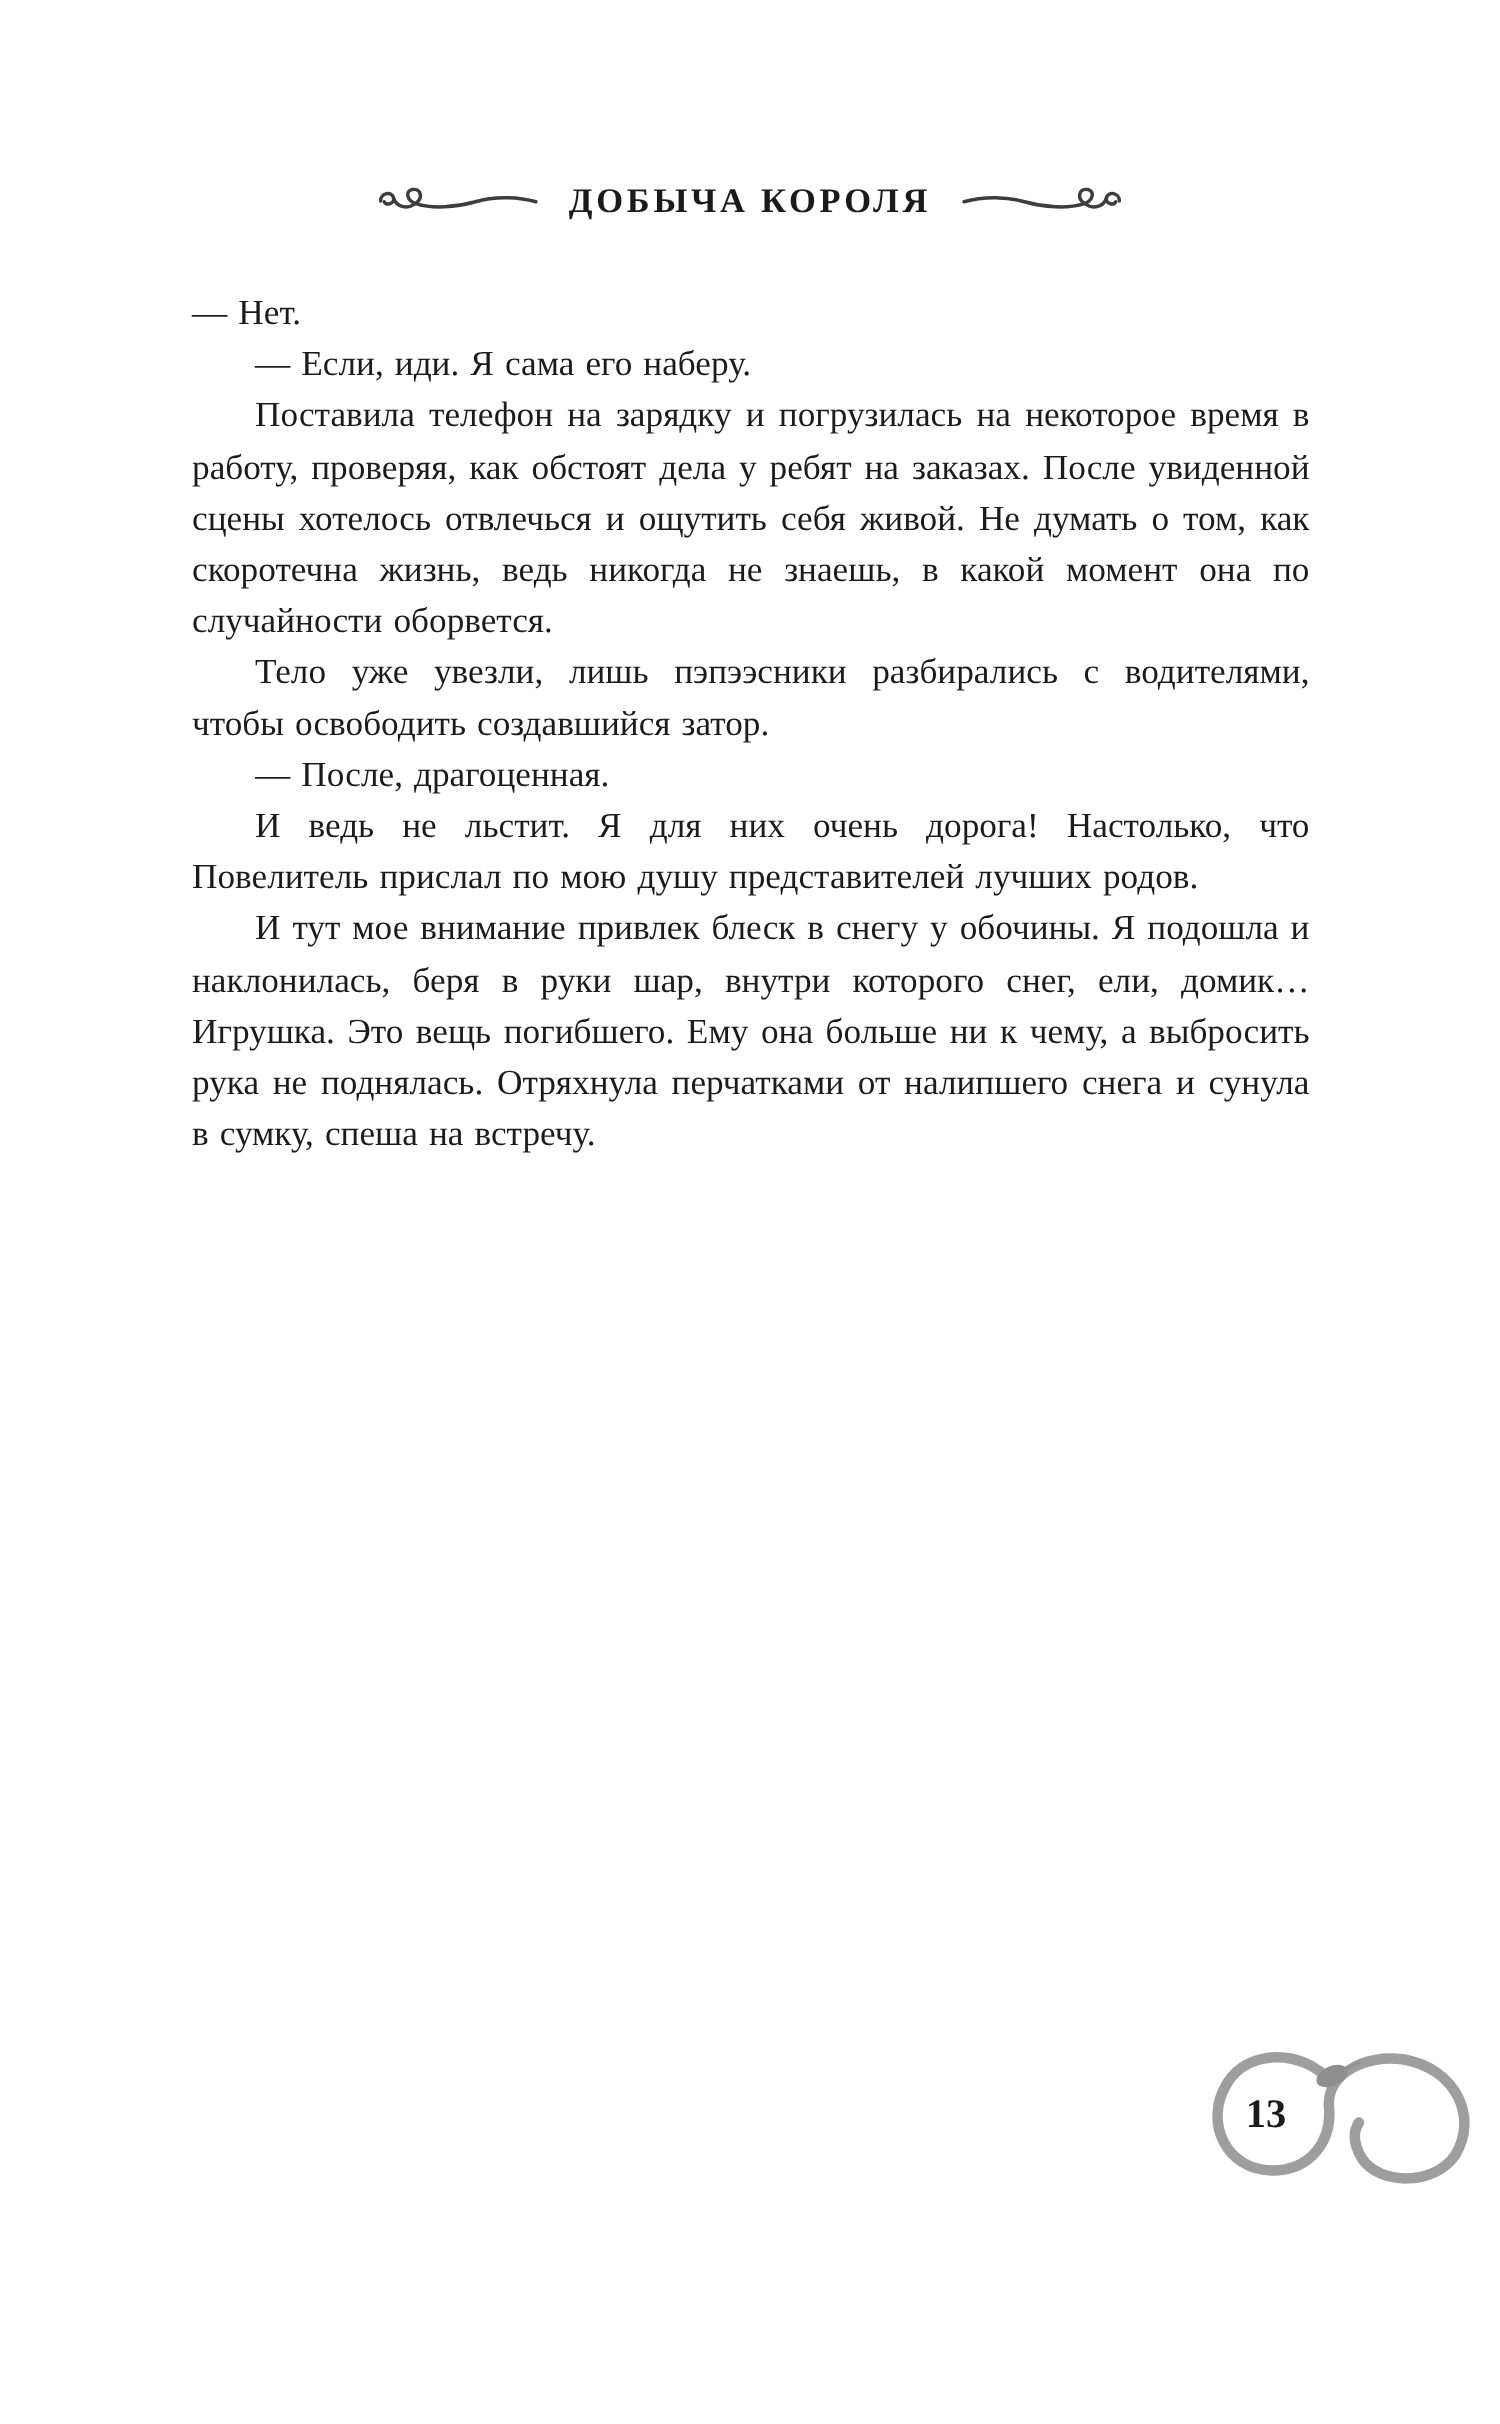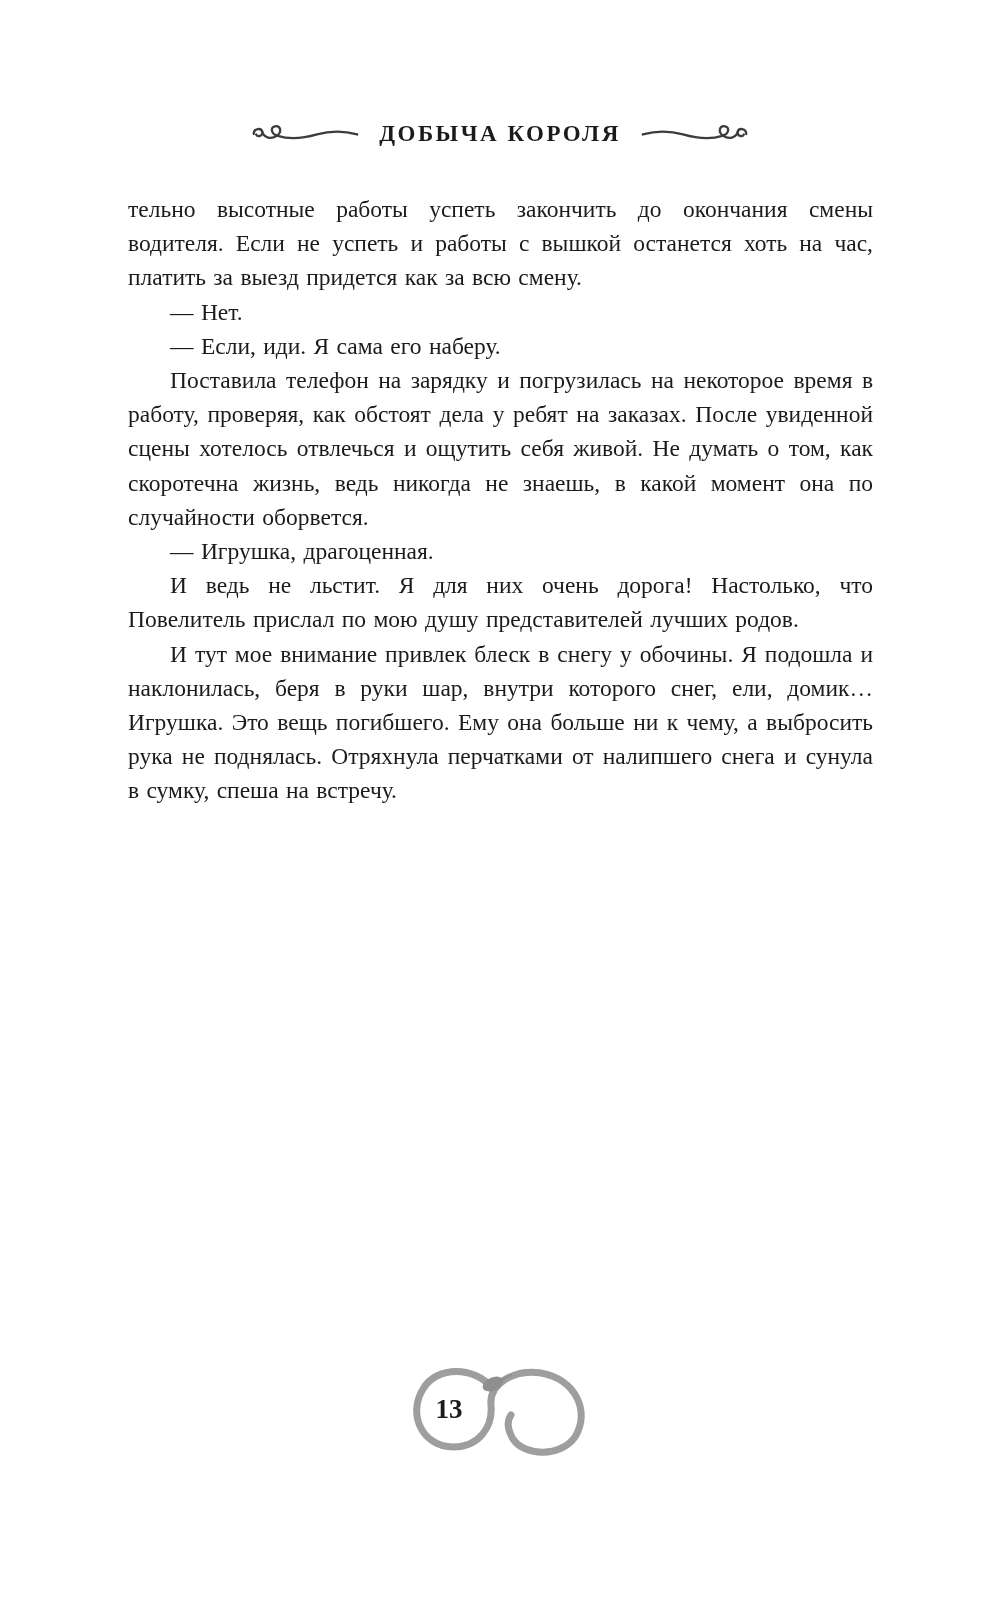--- a/index.html
+++ b/index.html
@@ -56,21 +56,21 @@
   
   .text-block p:first-child { text-indent: 0; }
 
   
   .page-footer {
     position: absolute;
     top: 1348px;
     left: 0;
     width: 100%;
     display: flex;
-    justify-content: center;
+    justify-content: flex-end;
   }
   .ornament-wrap {
     position: relative;
     width: 210px;
     height: 122px;
   }
   .page-number {
     position: absolute;
     left: 36px;
     top: 46px;
@@ -98,25 +98,25 @@
     <svg class="flourish mirrored" width="115" height="32" viewBox="0 0 120 32" aria-hidden="true">
       <g fill="none" stroke="#3d3d3d" stroke-width="2.4" stroke-linecap="round">
         <path d="M6,16 C6,10 14,9 15,14 C15.6,18 10,19.5 8.5,16.5"></path>
         <path d="M15,14 C17,20 24,22 30,18 C36,14 34,7 28,8 C23,9 24,16 31,18 C42,21.5 58,20.5 72,16.5 C84,13 100,12.5 114,16.5"></path>
       </g>
     </svg>
   </span>
 </header>
 
 <main class="text-block">
-  <p>тельно высотные работы успеть закончить до окончания смены водителя. Если не успеть и работы с вышкой останется хоть на час, платить за выезд придется как за всю смену.</p>
   <p>— Нет.</p>
   <p>— Если, иди. Я сама его наберу.</p>
   <p>Поставила телефон на зарядку и погрузилась на некоторое время в работу, проверяя, как обстоят дела у ребят на заказах. После увиденной сцены хотелось отвлечься и ощутить себя живой. Не думать о том, как скоротечна жизнь, ведь никогда не знаешь, в какой момент она по случайности оборвется.</p>
-  <p>— Игрушка, драгоценная.</p>
+  <p>Тело уже увезли, лишь пэпээсники разбирались с водителями, чтобы освободить создавшийся затор.</p>
+  <p>— После, драгоценная.</p>
   <p>И ведь не льстит. Я для них очень дорога! Настолько, что Повелитель прислал по мою душу представителей лучших родов.</p>
   <p>И тут мое внимание привлек блеск в снегу у обочины. Я подошла и наклонилась, беря в руки шар, внутри которого снег, ели, домик… Игрушка. Это вещь погибшего. Ему она больше ни к чему, а выбросить рука не поднялась. Отряхнула перчатками от налипшего снега и сунула в сумку, спеша на встречу.</p>
 </main>
 
 <footer class="page-footer">
   <div class="ornament-wrap">
     <span>
       <svg width="210" height="122" viewBox="0 0 210 120" aria-hidden="true">
         <g fill="none" stroke="#9e9e9e" stroke-width="7" stroke-linecap="round">
           <path d="M96,38 C80,18 42,16 28,40 C12,66 28,98 58,98 C84,98 98,78 96,56 C94,34 120,20 146,24 C180,30 196,62 180,88 C166,108 130,108 118,90 C112,80 112,72 116,66"></path>

